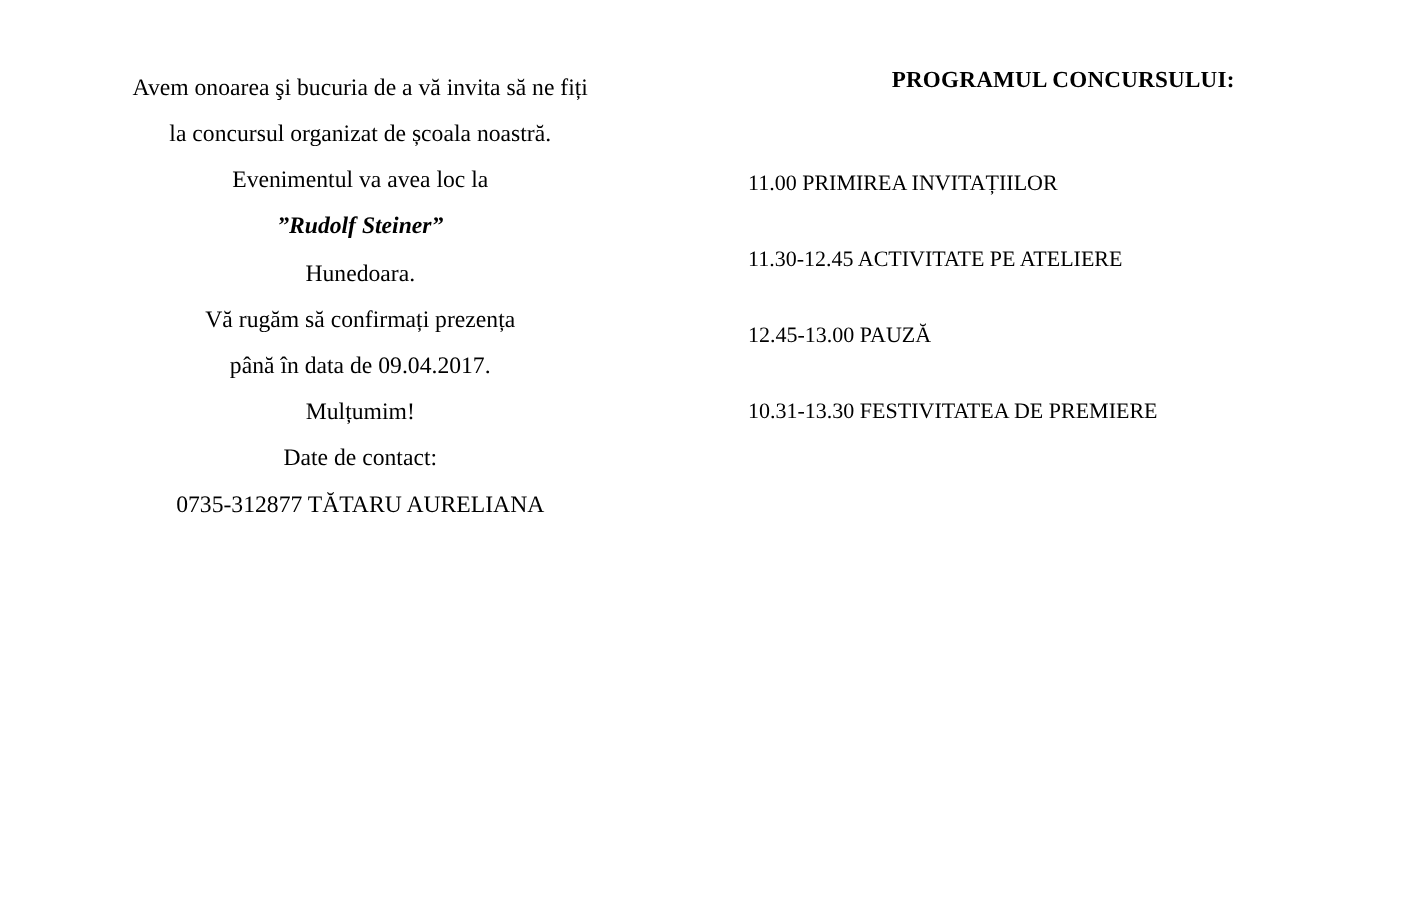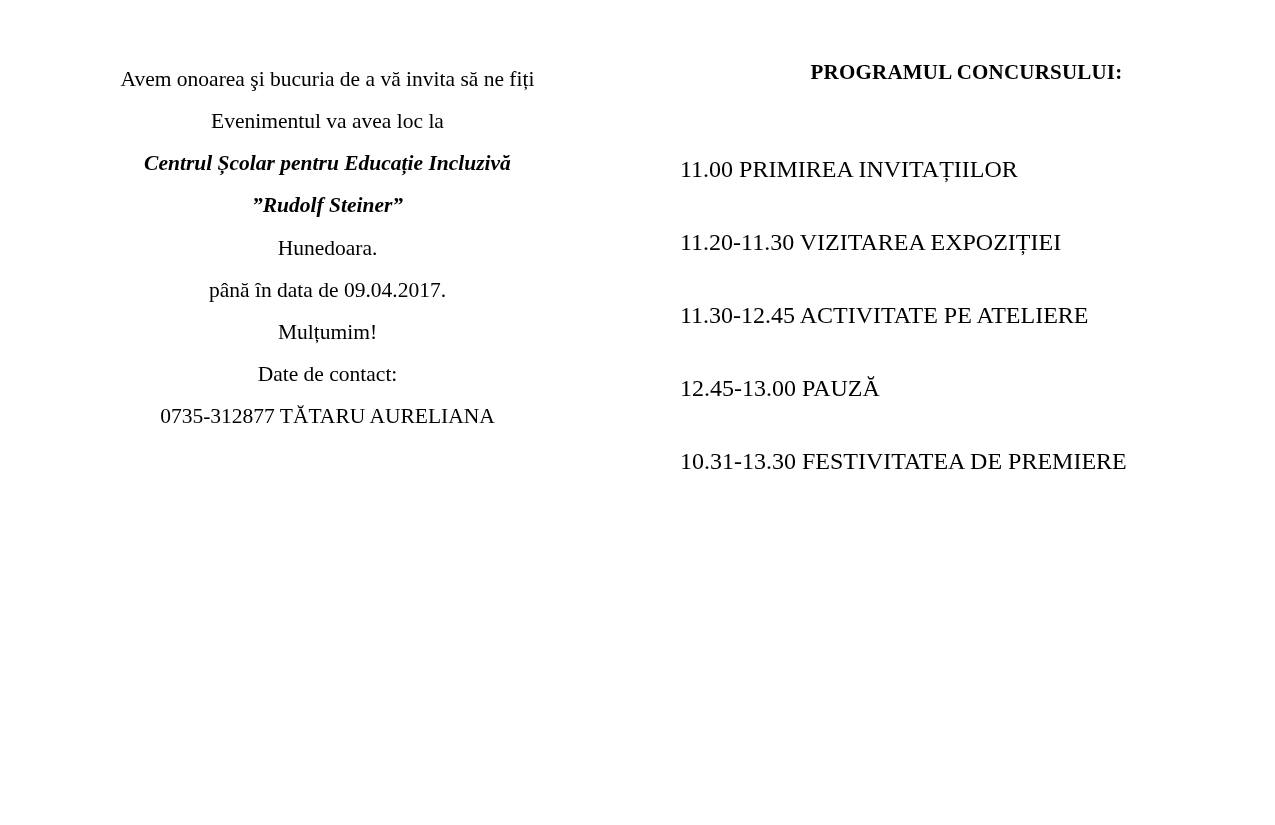--- a/index.html
+++ b/index.html
@@ -67,51 +67,51 @@
     margin: 0 0 0 0;
     padding-left: 18px;
   }
   .program-list {
     list-style: none;
     margin: 0;
     padding: 0;
     margin-top: 72px;
   }
   .program-list li {
-    font-size: 24px;
+    font-size: 20px;
     line-height: 1.0;
     margin-bottom: 49px;
     white-space: nowrap;
   }
 </style>
 </head>
 <body>
 
 <div class="page">
   <div class="columns">
 
     <div class="invitation">
       <p>
         <span class="inv-line line-1"><span>Avem onoarea şi bucuria de a vă invita să ne fiți</span></span>
+        <span class="inv-line"><span>la  concursul organizat de școala noastră.</span></span>
         <span class="inv-line"><span>Evenimentul va avea loc la</span></span>
-        <span class="inv-line center-school"><span class="bi">Centrul Școlar pentru Educație Incluzivă</span></span>
         <span class="inv-line center-school"><span class="bi">”Rudolf Steiner”</span></span>
         <span class="inv-line"><span>Hunedoara.</span></span>
+        <span class="inv-line"><span>Vă rugăm să confirmați prezența</span></span>
         <span class="inv-line"><span>până în data de 09.04.2017.</span></span>
         <span class="inv-line"><span>Mulțumim!</span></span>
         <span class="inv-line"><span>Date de contact:</span></span>
         <span class="inv-line"><span>0735-312877 TĂTARU AURELIANA</span></span>
       </p>
     </div>
 
     <div class="program">
       <div class="program-title">PROGRAMUL CONCURSULUI:</div>
       <ul class="program-list">
         <li>11.00 PRIMIREA INVITAȚIILOR</li>
-        <li>11.20-11.30 VIZITAREA EXPOZIȚIEI</li>
         <li>11.30-12.45 ACTIVITATE PE ATELIERE</li>
         <li>12.45-13.00 PAUZĂ</li>
         <li>10.31-13.30 FESTIVITATEA DE PREMIERE</li>
       </ul>
     </div>
 
   </div>
 </div>
 
 </body></html>

